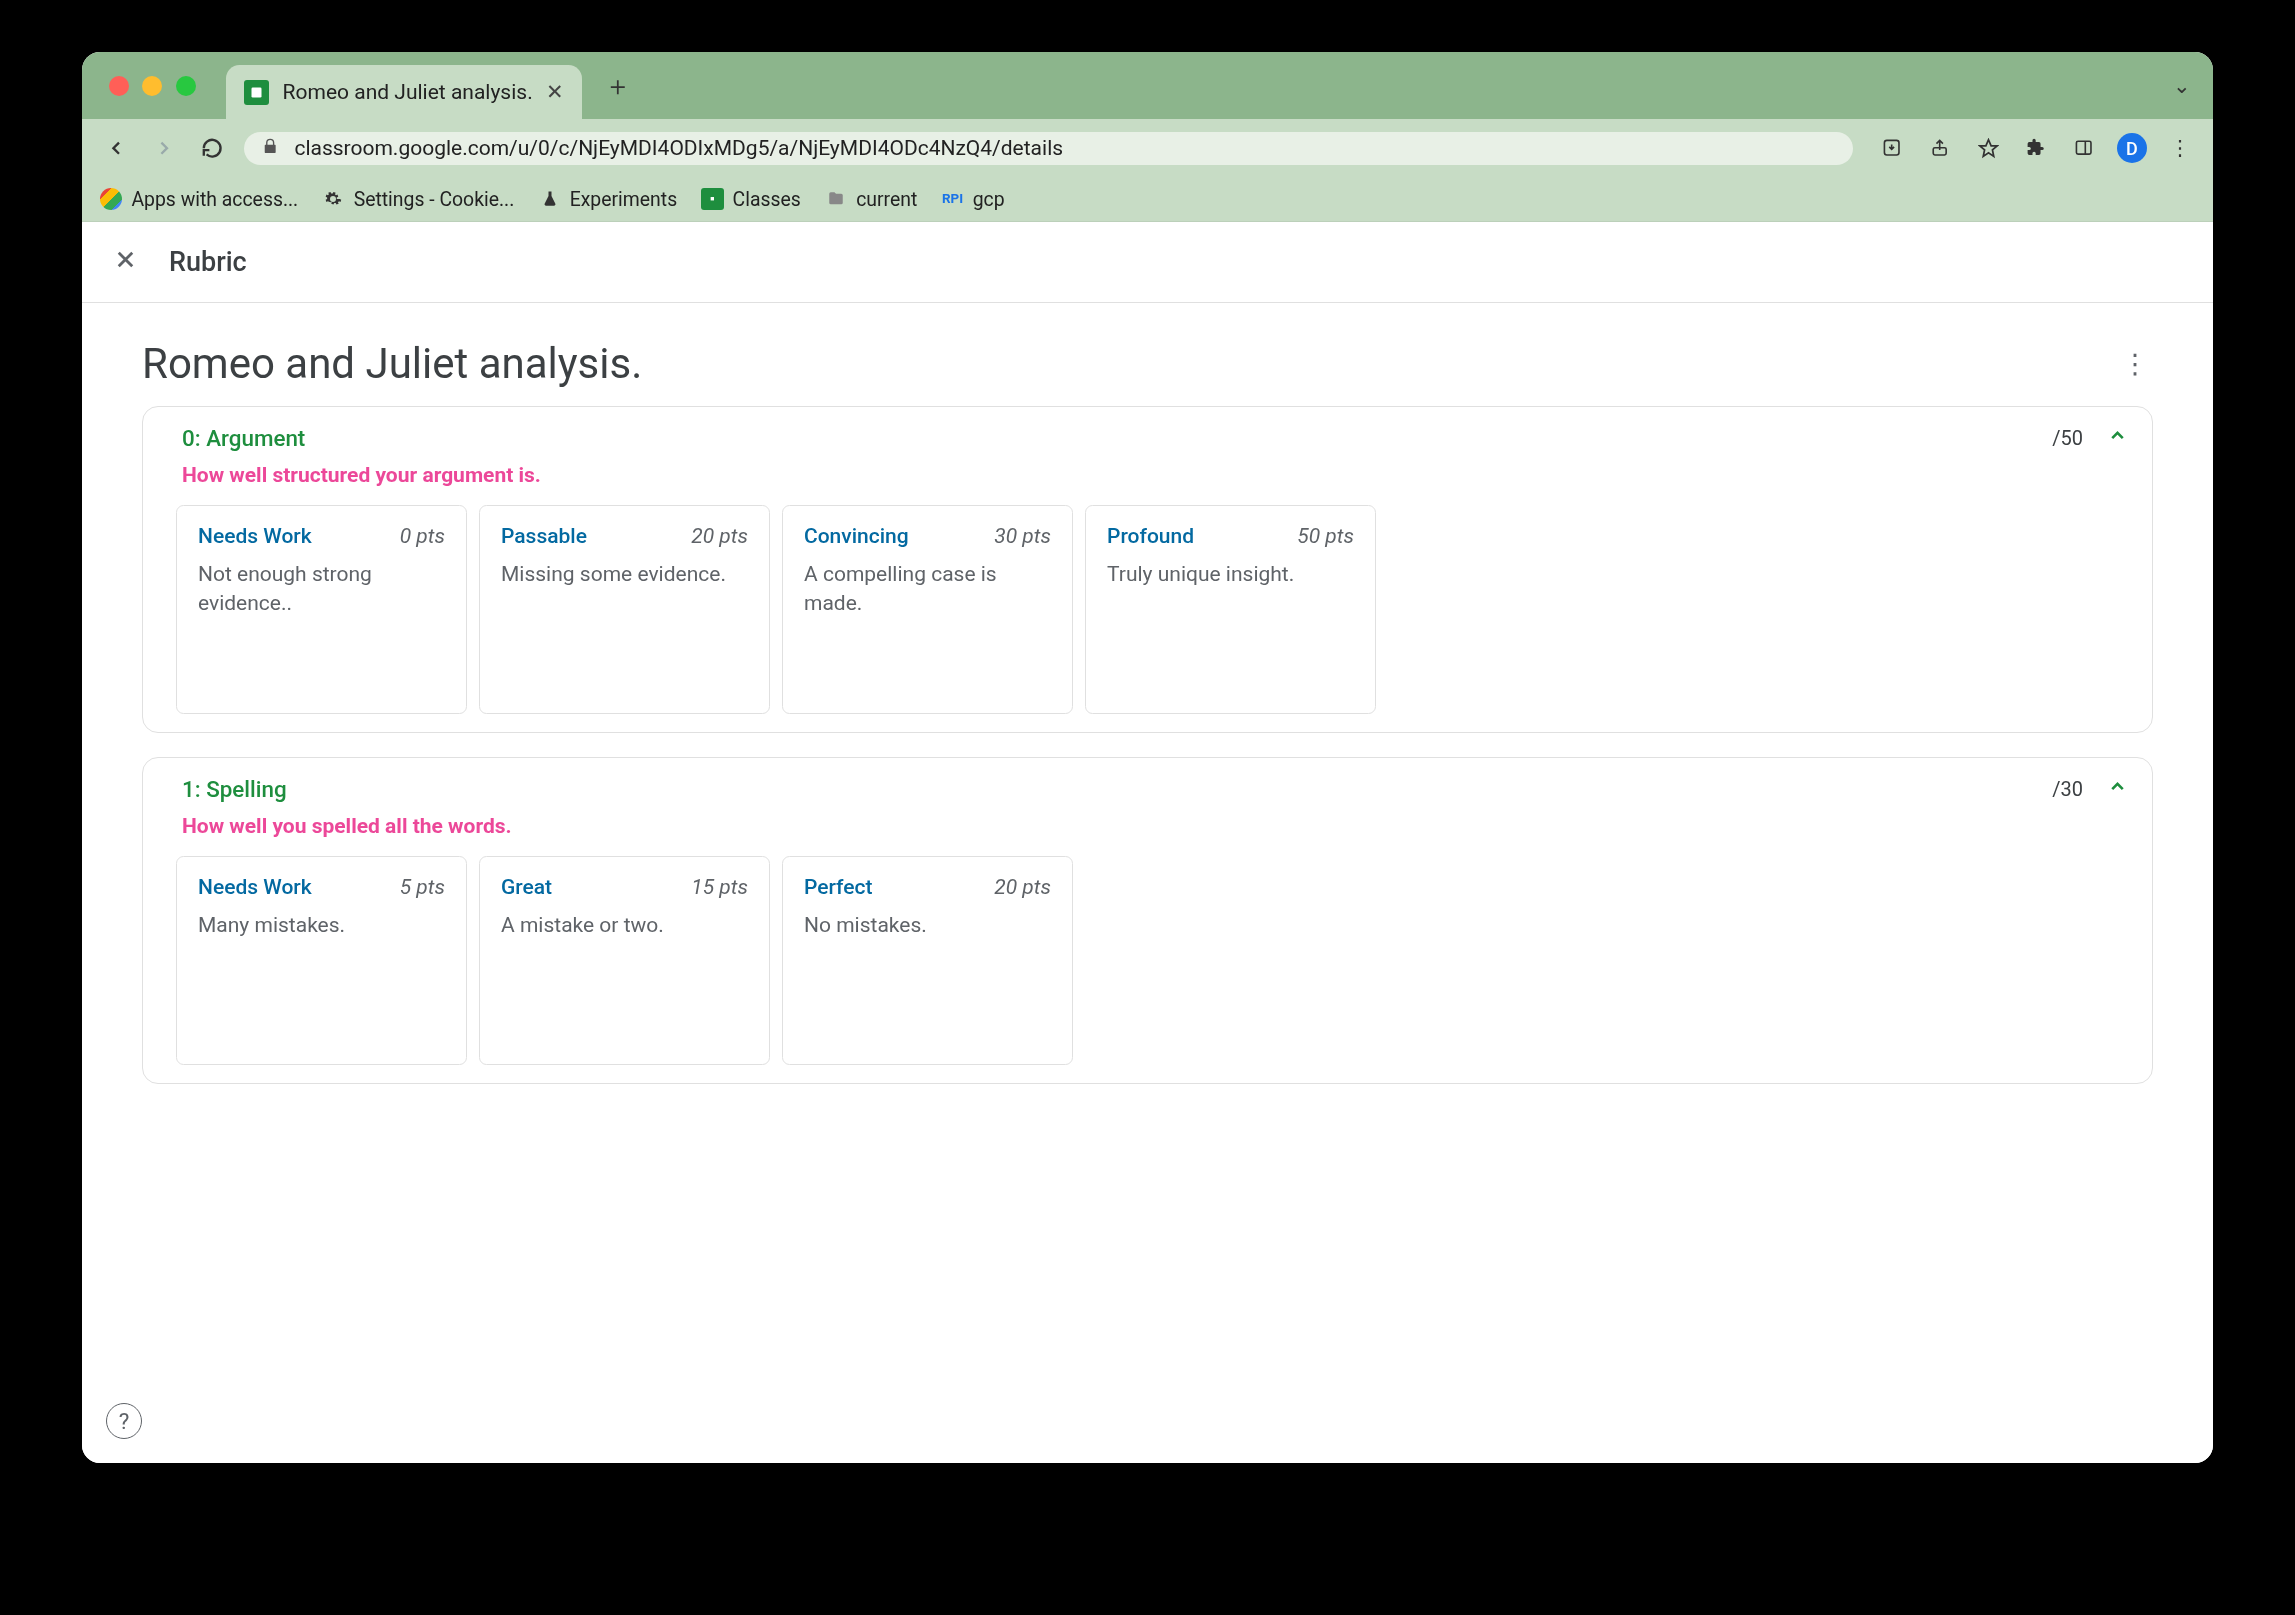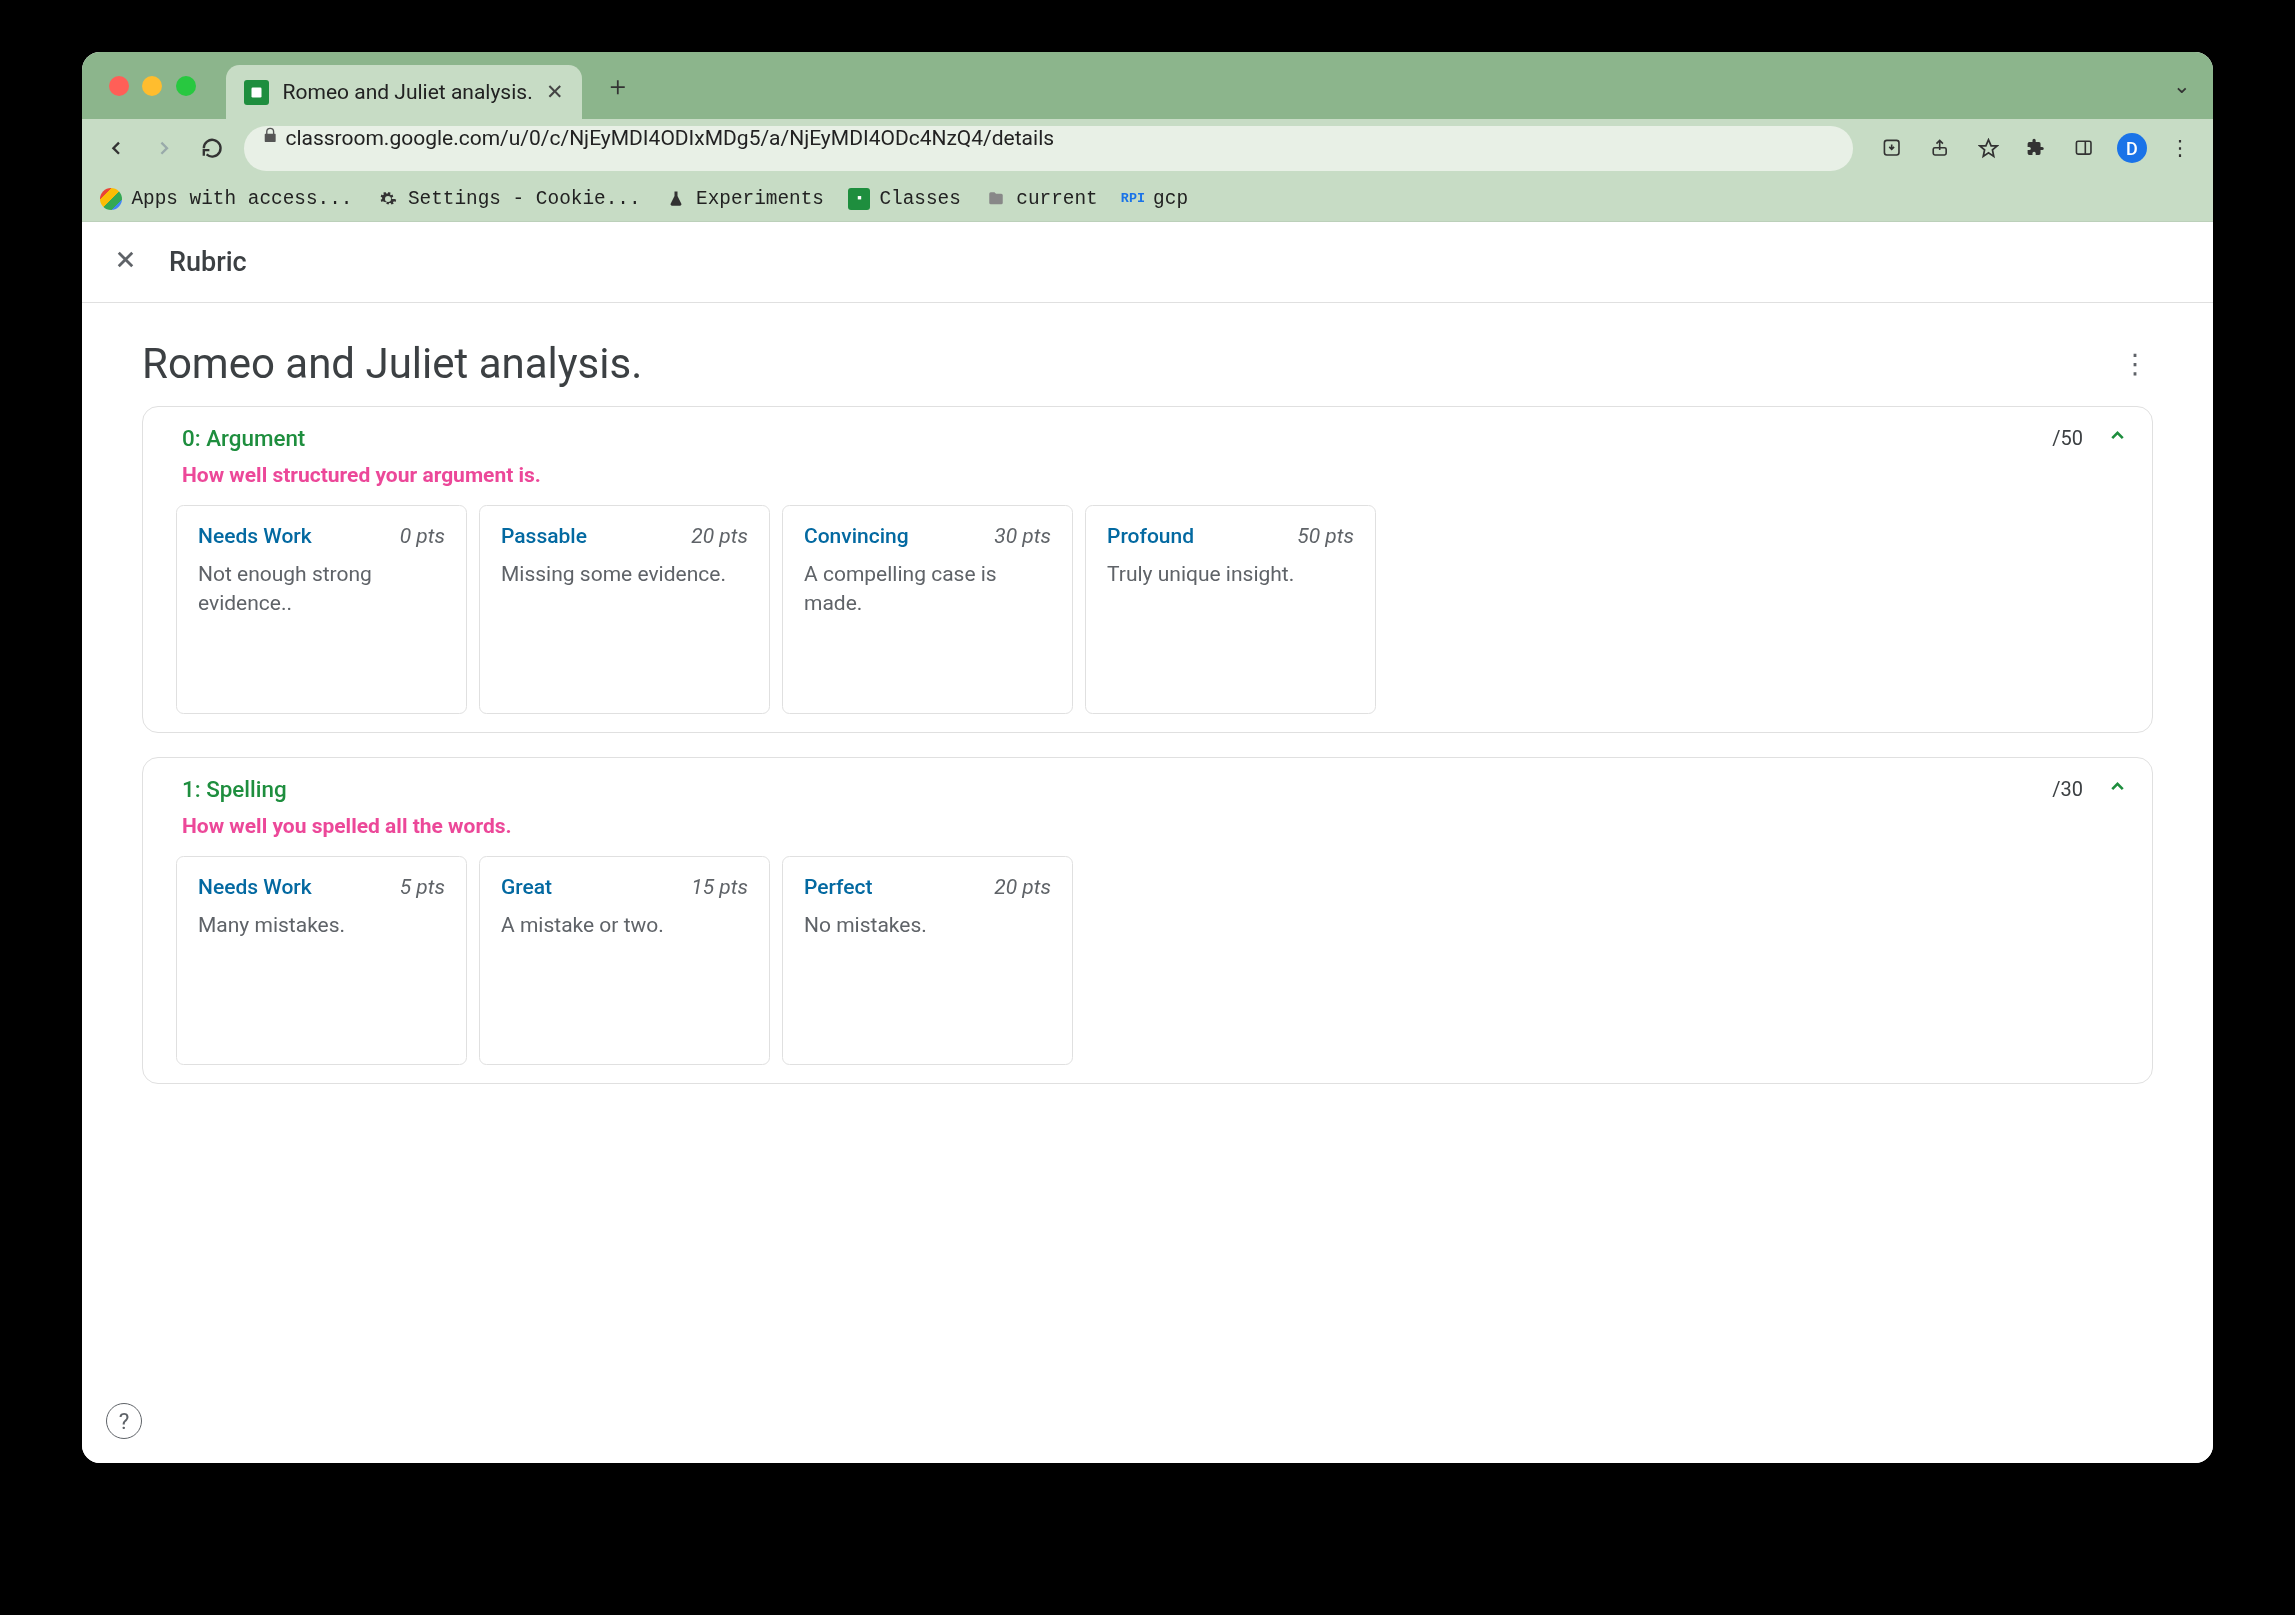--- a/index.html
+++ b/index.html
@@ -112,26 +112,27 @@
     height: 33px;
     display: flex;
     align-items: center;
     justify-content: center;
     color: #333;
     font-size: 24px;
   }
   .nav-icon.disabled { color: #9aa; }
   .url-field {
     flex: 1;
-    height: 45px;
+    height: 33px;
     background: #e8f0e6;
     border-radius: 22.4px;
     display: flex;
+    align-items: center;
     padding: 0 18px;
-    gap: 7px;
+    gap: 16px;
   }
   .lock-icon { color: #555; font-size: 19.4px; }
   .url-text { font-size: 21px; color: #222; }
   .addr-right {
     display: flex;
     align-items: center;
     gap: 18px;
     margin-left: 9px;
   }
   .addr-icon {
@@ -157,21 +158,20 @@
   }
 
   .bookmarks-bar {
     height: 45px;
     background: #c7dcc5;
     display: flex;
     align-items: center;
     padding: 0 18px;
     gap: 24px;
     border-bottom: 0.7px solid rgba(0,0,0,0.05);
-    font-family: Liberation Mono, monospace;
   }
   .bookmark {
     display: flex;
     align-items: center;
     gap: 9px;
     font-size: 19.4px;
     color: #222;
   }
   .bm-icon {
     width: 22.4px;

